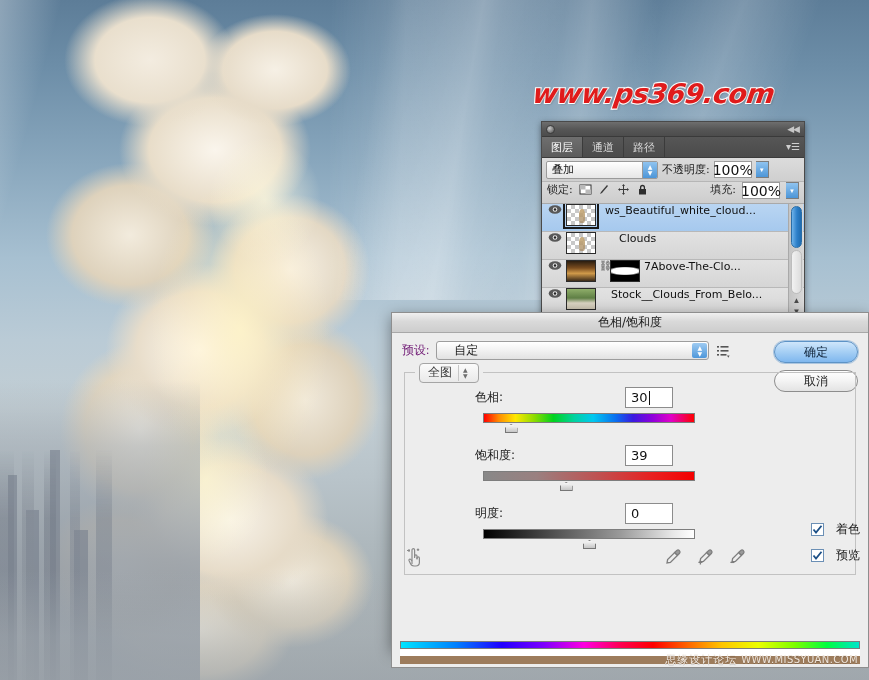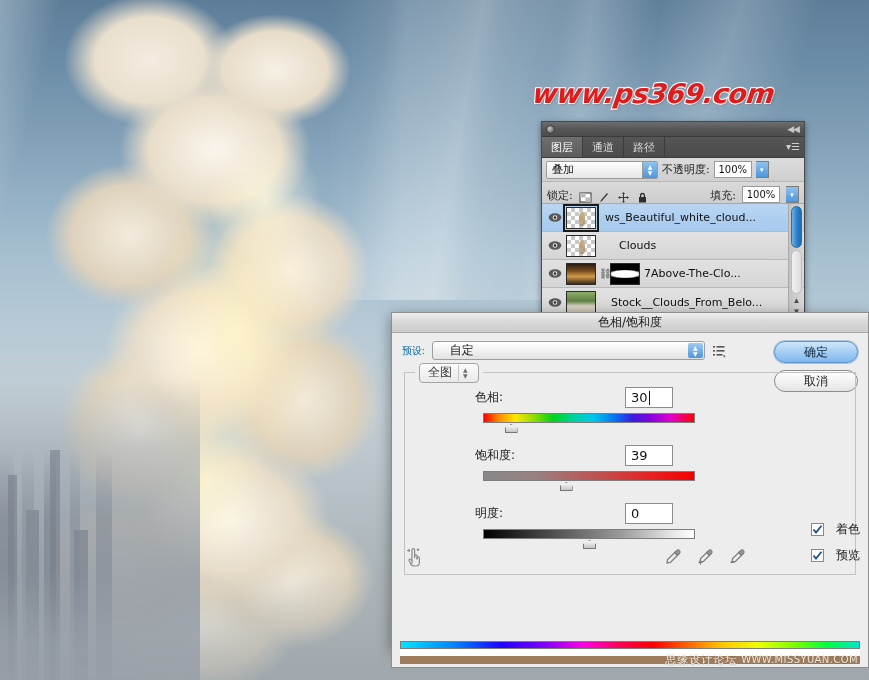--- a/index.html
+++ b/index.html
@@ -178,45 +178,45 @@
     color: #fff; font-size: 6px; line-height: 6px;
   }
   .lbl-small {
     font-size: 11px; color: #1c1c1c;
     font-family: "DejaVu Sans", sans-serif;
     white-space: nowrap;
   }
   .num-field {
     width: 38px; height: 17px;
     background: #fff; border: 1px solid #9a9a9a;
-    font-size: 10px; color: #111;
+    font-size: 14px; color: #111;
     display: flex; align-items: center; justify-content: center;
     font-family: "DejaVu Sans", sans-serif;
   }
   .drop-arrow {
     width: 13px; height: 17px;
     background: linear-gradient(180deg,#8fc3ef,#4d96d8);
     border: 1px solid #7d7d7d; border-left: none;
     display: flex; align-items: center; justify-content: center;
     color: #fff; font-size: 6px;
   }
   .row-lock {
-    height: 22px; display: flex; align-items: flex-end;
+    height: 22px; display: flex; align-items: flex-start;
     padding: 0 5px; gap: 6px;
     background: linear-gradient(180deg, #dadada, #cdcdcd);
     border-bottom: 1px solid #a9a9a9;
   }
   .lockicon { width: 13px; height: 13px; display:inline-block; }
   .layer-list {
     flex: 1; position: relative;
     background: #dcdcdc;
     overflow: hidden;
   }
   .layer-row {
-    height: 28px; display: flex; align-items: center;
+    height: 28px; display: flex; align-items: flex-start;
     border-bottom: 1px solid #b8b8b8;
     padding-left: 2px;
     background: linear-gradient(180deg,#e2e2e2,#d5d5d5);
   }
   .layer-row.selected {
     background: linear-gradient(180deg,#b9d5f2,#a6c9ee);
   }
   .eye-cell { width: 22px; display: flex; justify-content: center; align-items:center; }
   .thumb {
     width: 30px; height: 22px;
@@ -290,21 +290,21 @@
     border-bottom: 1px solid #a8a8a8;
     display: flex; align-items: center; justify-content: center;
     font-size: 12px; color: #1b1b1b;
     font-family: "DejaVu Sans", sans-serif;
   }
   .dlg-body { position: relative; padding: 8px 10px; }
   .preset-row {
     display: flex; align-items: center; gap: 7px;
     margin-bottom: 7px;
   }
-  .preset-label { font-size: 10px; color: #0369a1; font-family:Liberation Serif, serif; }
+  .preset-label { font-size: 12px; color: #701a75; font-family:Liberation Serif, serif; }
   .preset-select {
     width: 273px; height: 19px;
     background: linear-gradient(180deg,#ffffff 0%, #f2f2f2 48%, #e2e2e2 100%);
     border: 1px solid #9d9d9d; border-radius: 3px;
     font-size: 12px; color: #1b1b1b;
     display: flex; align-items: center; padding-left: 17px;
     position: relative;
     font-family: "DejaVu Sans", sans-serif;
   }
   .preset-spin {

